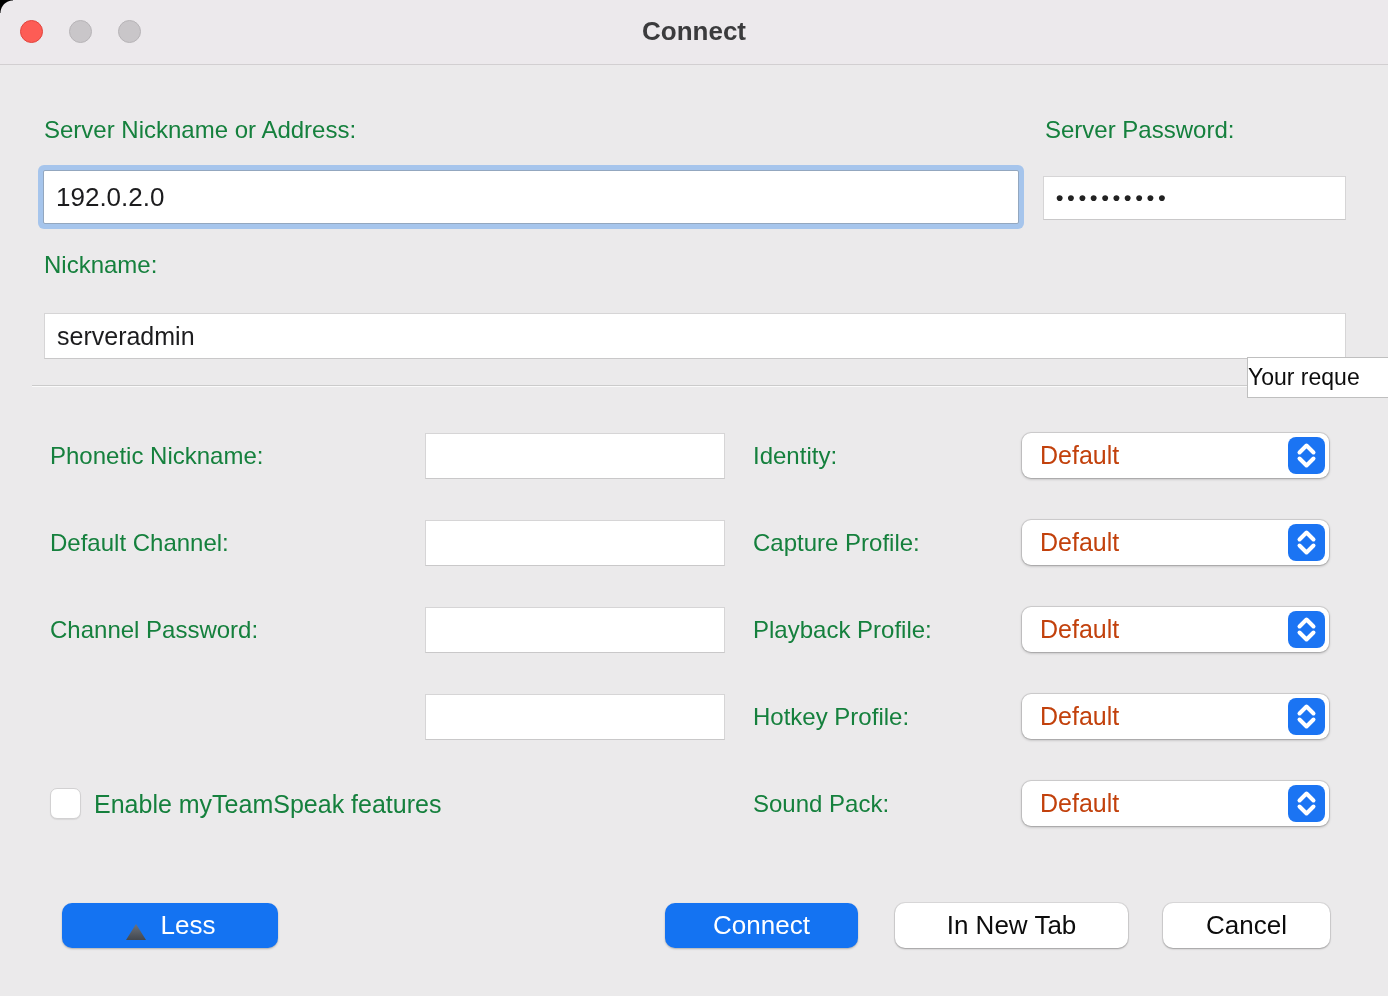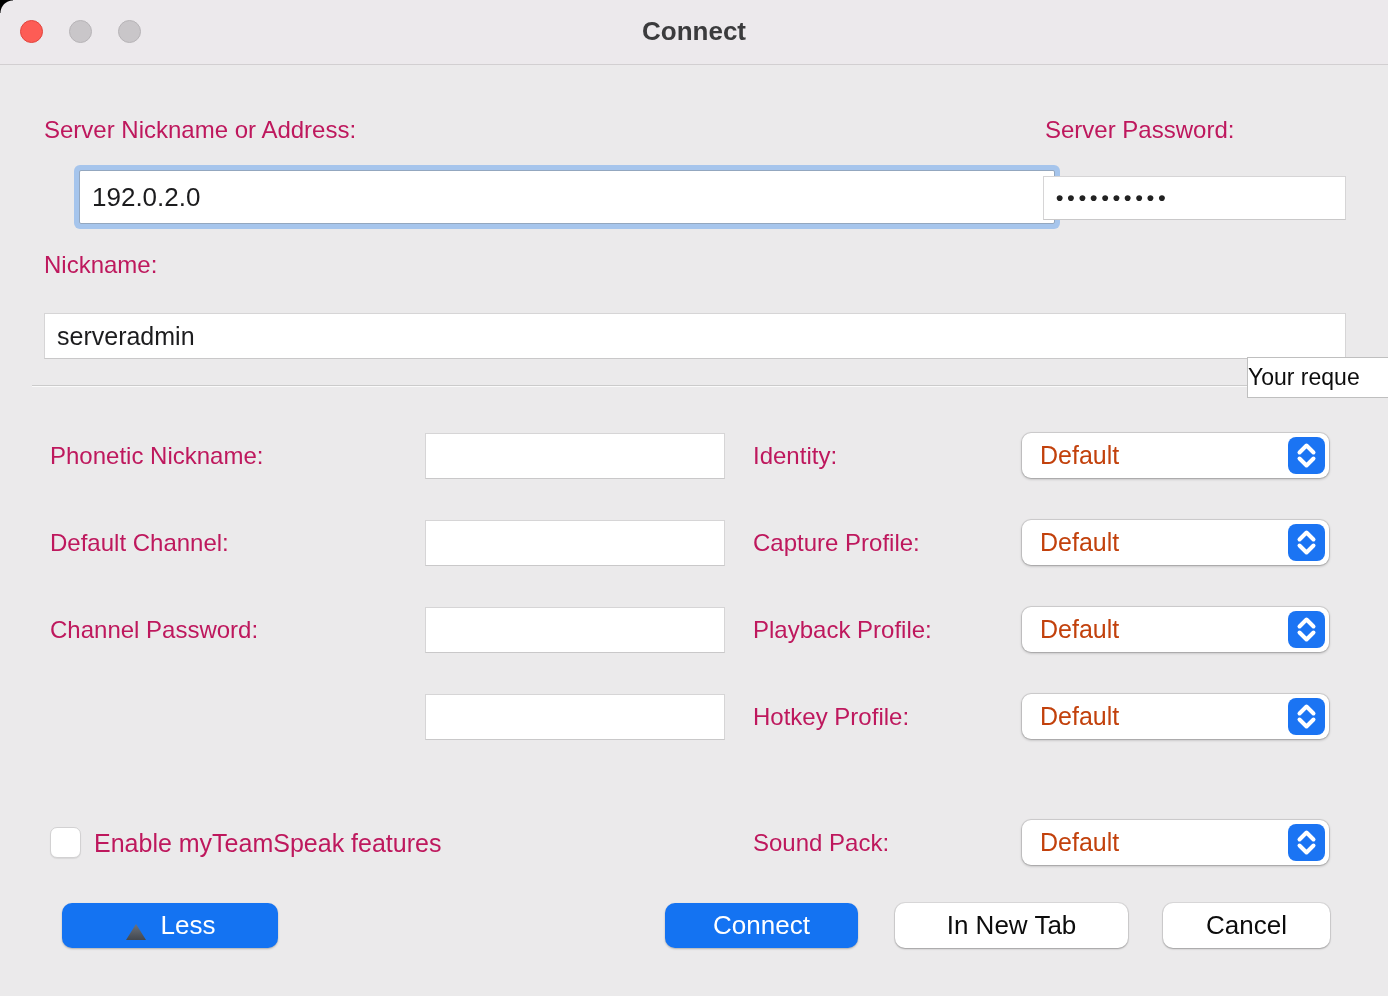--- a/index.html
+++ b/index.html
@@ -12,21 +12,21 @@
             background:#ece9ec;border-bottom:1px solid #d2cfd1;}
   .corner{position:absolute;left:0;top:0;width:13px;height:13px;z-index:50;
           background:radial-gradient(circle at 13px 13px,transparent 12px,#000 13px);}
   .traffic{position:absolute;left:20px;top:20px;display:flex;gap:26px;}
   .tl{width:23px;height:23px;border-radius:50%;display:inline-block;}
   .tl.red{background:#fd5c55;border:1px solid #e2443d;box-sizing:border-box;}
   .tl.gray{background:#c9c6c9;border:1px solid #b7b4b7;box-sizing:border-box;}
   .title{position:absolute;left:0;top:0;width:100%;height:64px;line-height:62px;
          text-align:center;font-size:26px;font-weight:700;color:#3b3b3d;pointer-events:none;}
   
-  .lbl{position:absolute;font-size:24px;color:#be185d;white-space:nowrap;}
+  .lbl{position:absolute;font-size:24px;color:#15803d;white-space:nowrap;}
   .tinput{position:absolute;box-sizing:border-box;background:#fff;border:1px solid #d6d5d6;
           border-bottom-color:#c9c8c9;font-family:inherit;font-size:25px;color:#1c1c1e;
           padding:0 12px;outline:none;}
   
   .tinput.focused{border:1px solid #93a7bf;border-radius:2px;
                   box-shadow:0 0 0 5px #a6c5ec;}
   .pw{letter-spacing:4px;font-size:21px;font-weight:700;color:#222;}
   
   .tooltip{position:absolute;left:1247px;top:357px;width:142px;height:41px;z-index:40;
            background:#fff;border:1px solid #bfbfbf;box-sizing:border-box;overflow:hidden;
@@ -74,21 +74,21 @@
     <div class="traffic">
       <span class="tl red"></span>
       <span class="tl gray"></span>
       <span class="tl gray"></span>
     </div>
     <div class="title">Connect</div>
   </div>
   <div class="corner"></div>
 
   <div class="lbl" style="left:44px;top:116px;">Server Nickname or Address:</div>
-  <input class="tinput focused" style="left: 43px; top: 170px; width: 976px; height: 54px; font-size: 26px; margin-left: 36px;" value="192.0.2.0">
+  <input class="tinput focused" style="left: 43px; top: 170px; width: 976px; height: 54px; font-size: 26px;" value="192.0.2.0">
 
   <div class="lbl" style="left:1045px;top:116px;">Server Password:</div>
   <input class="tinput pw" style="left: 1043px; top: 176px; width: 303px; height: 44px;" value="••••••••••">
 
   <div class="lbl" style="left:44px;top:251px;">Nickname:</div>
   <input class="tinput" style="left: 44px; top: 313px; width: 1302px; height: 46px;" value="serveradmin">
 
   <div class="tooltip">Your reque</div>
 
   <div class="separator"></div>
@@ -153,21 +153,21 @@
         <svg viewBox="0 0 37 37">
             <g fill="none" stroke="#fff" stroke-width="4" stroke-linecap="round" stroke-linejoin="round">
               <path d="M11.5 15.5 L18.5 8.5 L25.5 15.5"></path>
               <path d="M11.5 21.5 L18.5 28.5 L25.5 21.5"></path>
             </g>
           </svg>
       </span>
     </div>
   </div>
 
-  <div class="row" style="top:819px;text-align:center;">
+  <div class="row" style="top:780px;text-align:center;">
     <span class="checkbox"></span>
     <div class="lbl cblbl">Enable myTeamSpeak features</div>
     <div class="lbl rightlbl">Sound Pack:</div>
     <div class="popup">
       <span class="val">Default</span>
       <span class="stepper">
         <svg viewBox="0 0 37 37">
             <g fill="none" stroke="#fff" stroke-width="4" stroke-linecap="round" stroke-linejoin="round">
               <path d="M11.5 15.5 L18.5 8.5 L25.5 15.5"></path>
               <path d="M11.5 21.5 L18.5 28.5 L25.5 21.5"></path>

